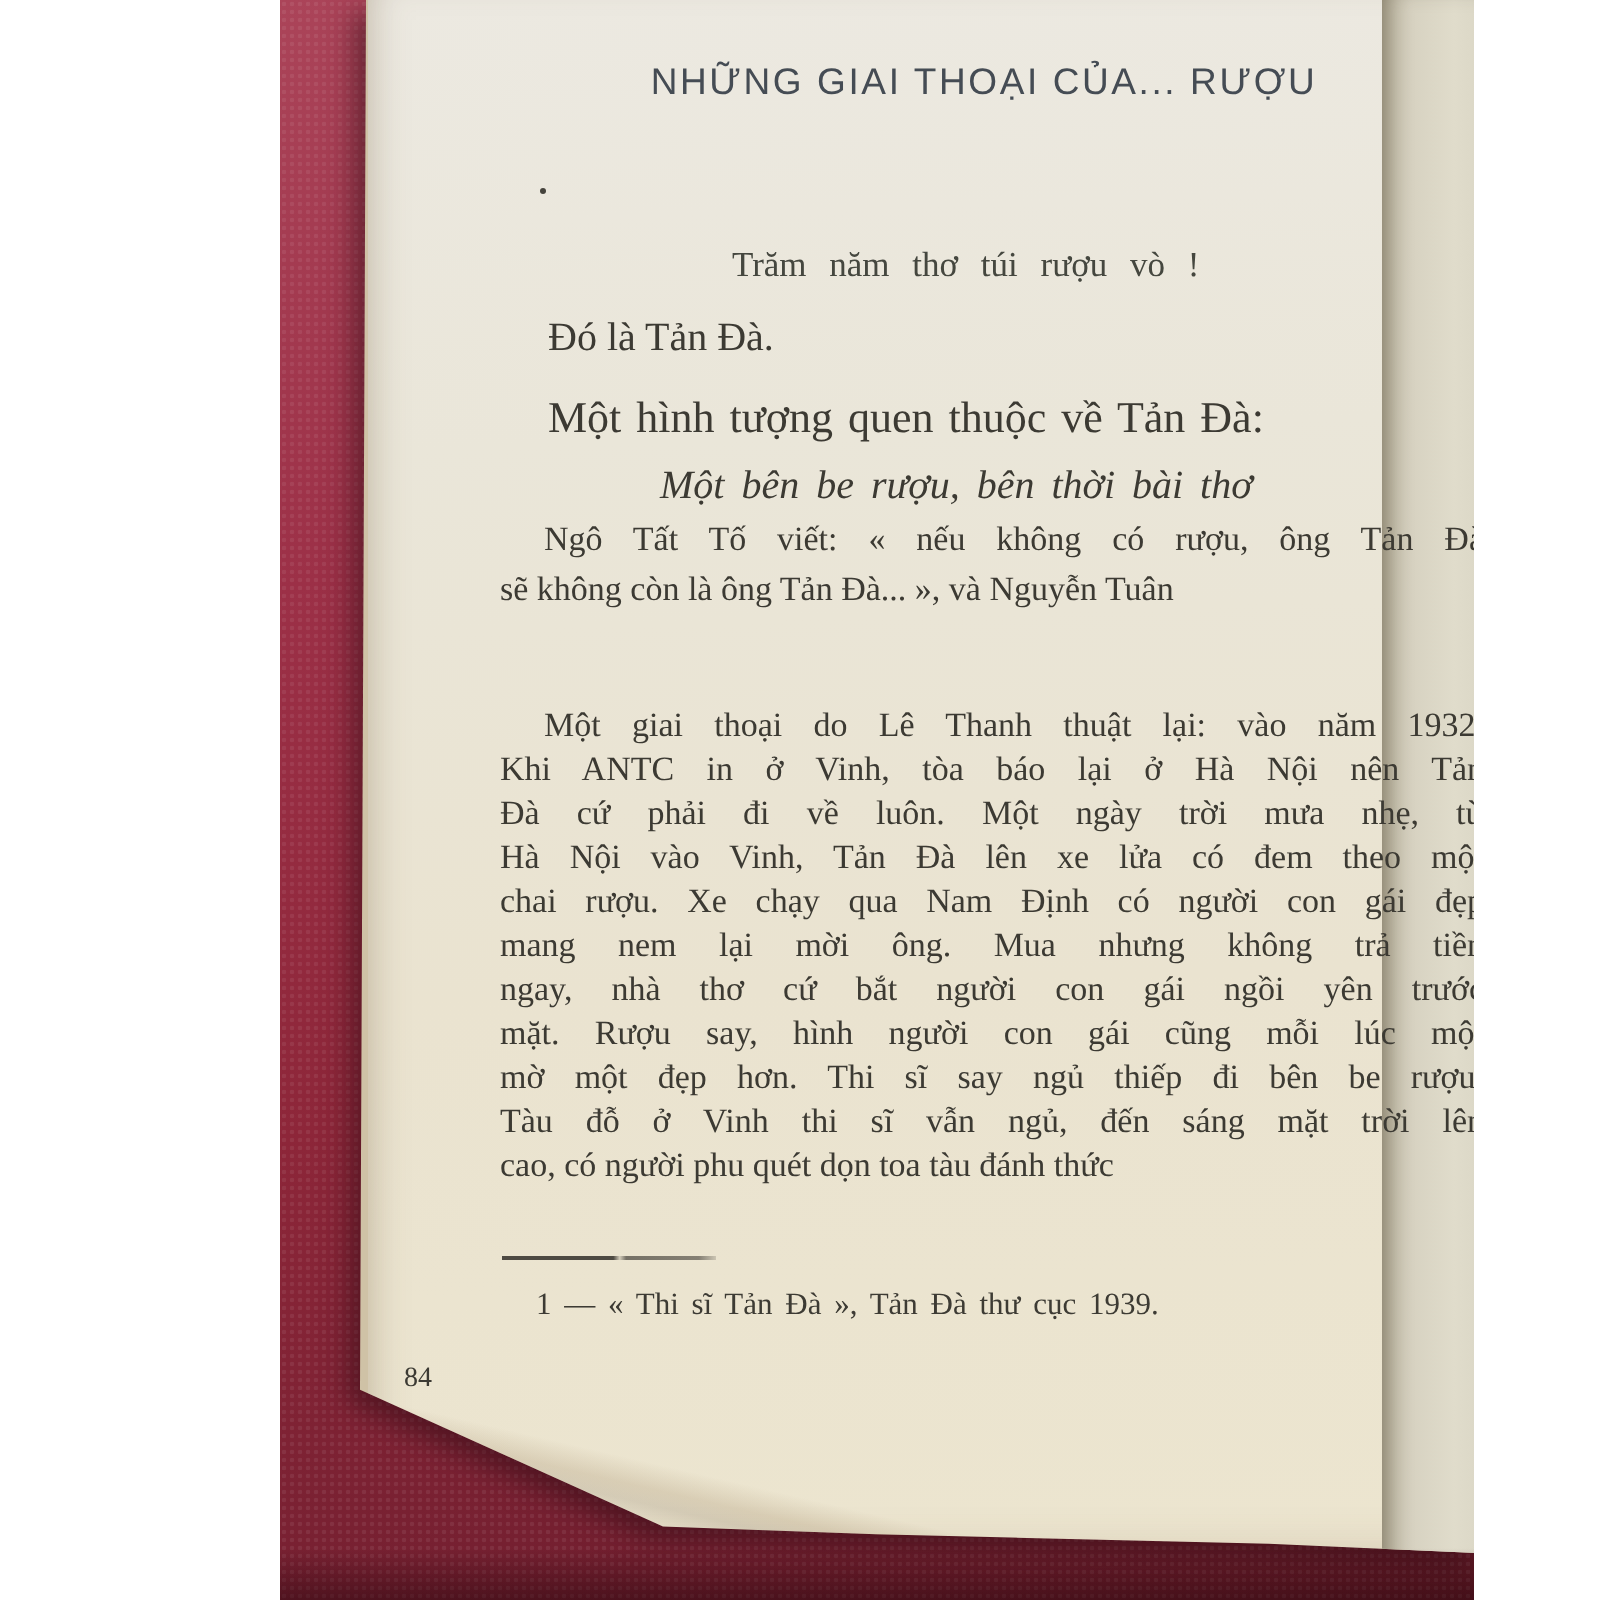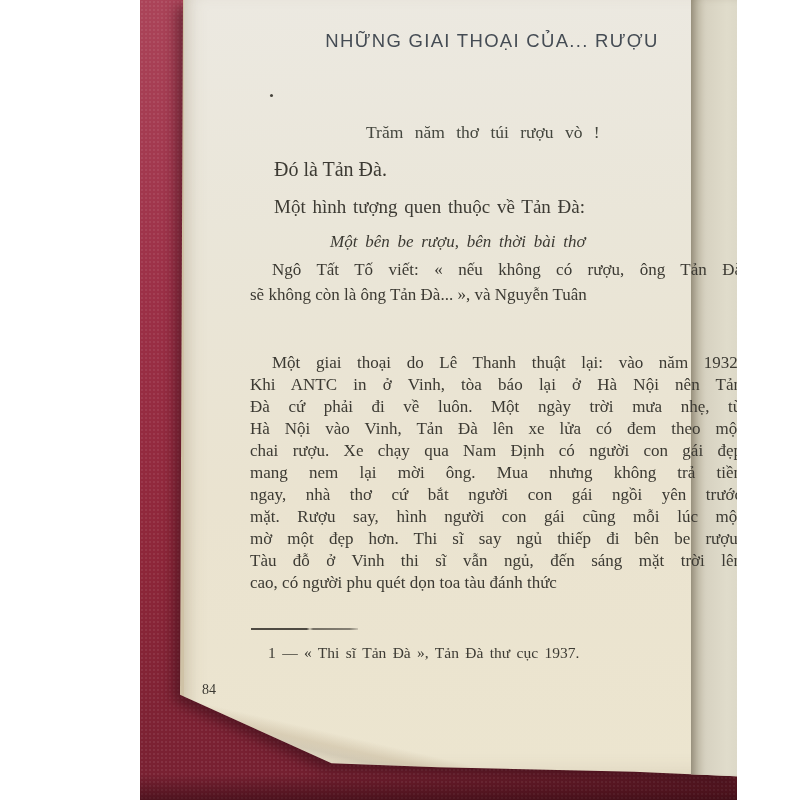--- a/index.html
+++ b/index.html
@@ -46,22 +46,22 @@
     position:absolute;left:66px;top:0;width:492px;height:760px;color:#3c3a33;
   }
   .title{
     position:absolute;top:30px;left:0;right:8px;text-align:center;
     font-family:"Liberation Sans","DejaVu Sans",sans-serif;
     font-size:18.5px;font-weight:500;letter-spacing:1.3px;color:#454c54;
   }
   .ink-speck{position:absolute;left:20px;top:94px;width:3px;height:3px;border-radius:50%;background:#45433c;}
   .epigraph{position:absolute;top:122px;left:116px;font-size:17.5px;word-spacing:7px;color:#45473f;white-space:nowrap;}
   .p-dola{position:absolute;top:158px;left:24px;font-size:20px;}
-  .p-hinhtuong{position:absolute;top:196px;left:24px;font-size:19px;word-spacing:2px;}
-  .verse{position:absolute;top:232px;left:80px;font-style:italic;font-size:17px;word-spacing:3.5px;white-space:nowrap;}
+  .p-hinhtuong{position:absolute;top:196px;left:24px;font-size:22px;word-spacing:2px;}
+  .verse{position:absolute;top:232px;left:80px;font-style:italic;font-size:20px;word-spacing:3.5px;white-space:nowrap;}
   .para{position:absolute;left:0;width:100%;font-size:17px;}
   .para .line{text-align:justify;text-align-last:justify;}
   .para .line:first-child{text-indent:22px;}
   .para .line:last-child{text-align-last:left;}
   .para-a{top:258px;line-height:24.5px;}
   .para-b{top:352px;line-height:22px;}
   .fn-rule{
     position:absolute;top:628px;left:1px;width:107px;height:2px;
     background:linear-gradient(90deg,#4e4a42 0%,#4e4a42 52%,rgba(78,74,66,.15) 55%,rgba(78,74,66,.75) 58%,rgba(78,74,66,.65) 92%,rgba(78,74,66,.2) 100%);
   }
@@ -108,21 +108,21 @@
             <div class="line">mang nem lại mời ông. Mua nhưng không trả tiền</div>
             <div class="line">ngay, nhà thơ cứ bắt người con gái ngồi yên trước</div>
             <div class="line">mặt. Rượu say, hình người con gái cũng mỗi lúc một</div>
             <div class="line">mờ một đẹp hơn. Thi sĩ say ngủ thiếp đi bên be rượu.</div>
             <div class="line">Tàu đỗ ở Vinh thi sĩ vẫn ngủ, đến sáng mặt trời lên</div>
             <div class="line">cao, có người phu quét dọn toa tàu đánh thức</div>
           </div>
 
         <div class="fn-rule"></div>
 
-        <div class="footnote"><span>1 — </span><span class="fn-title">« Thi sĩ Tản Đà »</span><span>, Tản Đà thư cục 1937.</span></div>
+        <div class="footnote"><span>1 — </span><span class="fn-title">« Thi sĩ Tản Đà »</span><span>, Tản Đà thư cục 1939.</span></div>
       </div>
 
       <div class="page-number">84</div>
     </div>
   </div>
 
   <div class="bottom-shade"></div>
 </div>
 
 </body></html>

